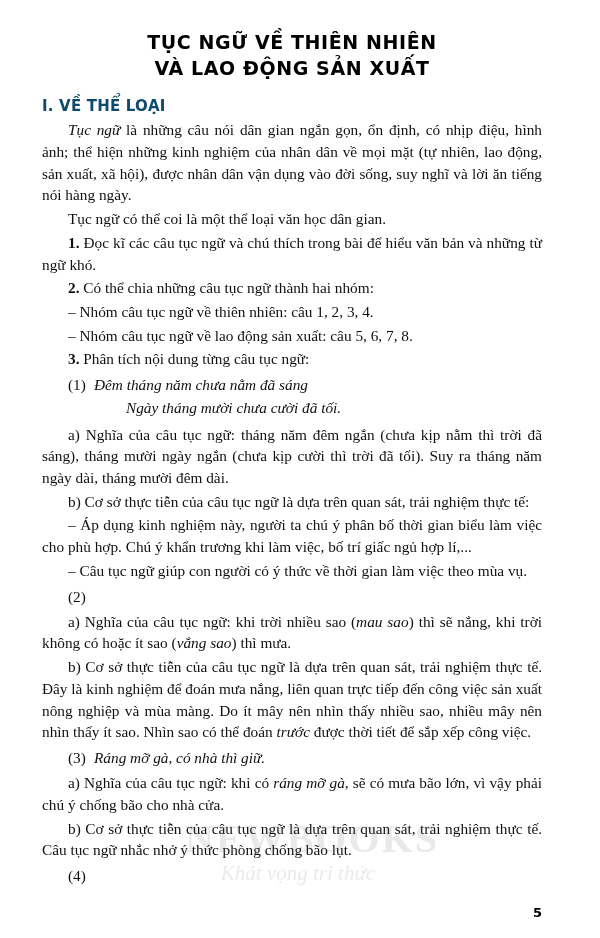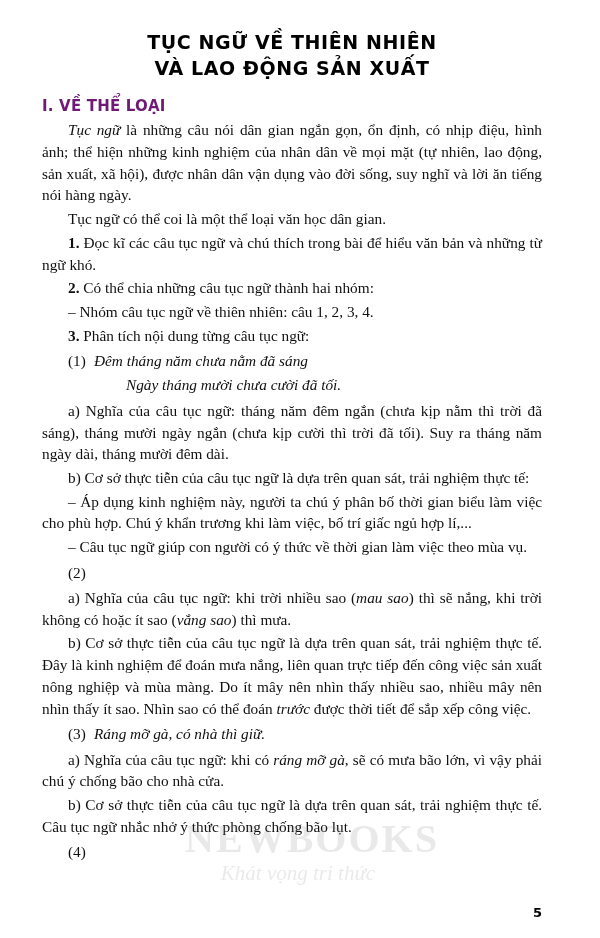--- a/index.html
+++ b/index.html
@@ -33,21 +33,21 @@
     font-size: 19px;
     letter-spacing: 0.6px;
     line-height: 1.35;
     color: #000;
   }
   h2.section {
     font-family: "DejaVu Sans", sans-serif;
     font-weight: bold;
     font-size: 15px;
     margin: 10px 0 4px 0;
-    color: #701a75;
+    color: #0c4a6e;
     letter-spacing: 0.2px;
   }
   p {
     margin: 0 0 2px 0;
     font-size: 15.3px;
     line-height: 1.42;
     text-align: justify;
   }
   p.indent {
     text-indent: 26px;
@@ -135,20 +135,21 @@
   <p class="indent"><span class="it">Tục ngữ</span><span> là những câu nói dân gian ngắn gọn, ổn định, có nhịp điệu, hình ảnh; thể hiện những kinh nghiệm của nhân dân về mọi mặt (tự nhiên, lao động, sản xuất, xã hội), được nhân dân vận dụng vào đời sống, suy nghĩ và lời ăn tiếng nói hàng ngày.</span></p>
 
   <p class="indent">Tục ngữ có thể coi là một thể loại văn học dân gian.</p>
 
 
   <p class="indent"><span class="bd">1.</span><span> Đọc kĩ các câu tục ngữ và chú thích trong bài để hiểu văn bản và những từ ngữ khó.</span></p>
 
   <p class="indent"><span class="bd">2.</span><span> Có thể chia những câu tục ngữ thành hai nhóm:</span></p>
 
   <p class="dash-line">– Nhóm câu tục ngữ về thiên nhiên: câu 1, 2, 3, 4.</p>
+  <p class="dash-line">– Nhóm câu tục ngữ về lao động sản xuất: câu 5, 6, 7, 8.</p>
 
   <p class="indent"><span class="bd">3.</span><span> Phân tích nội dung từng câu tục ngữ:</span></p>
 
   <div class="gap-xs"></div>
 
   <div class="q-row">
     <div class="q-num">(1)</div>
     <div class="q-text">Đêm tháng năm chưa nằm đã sáng</div>
   </div>
   <div class="q-cont">Ngày tháng mười chưa cười đã tối.</div>

